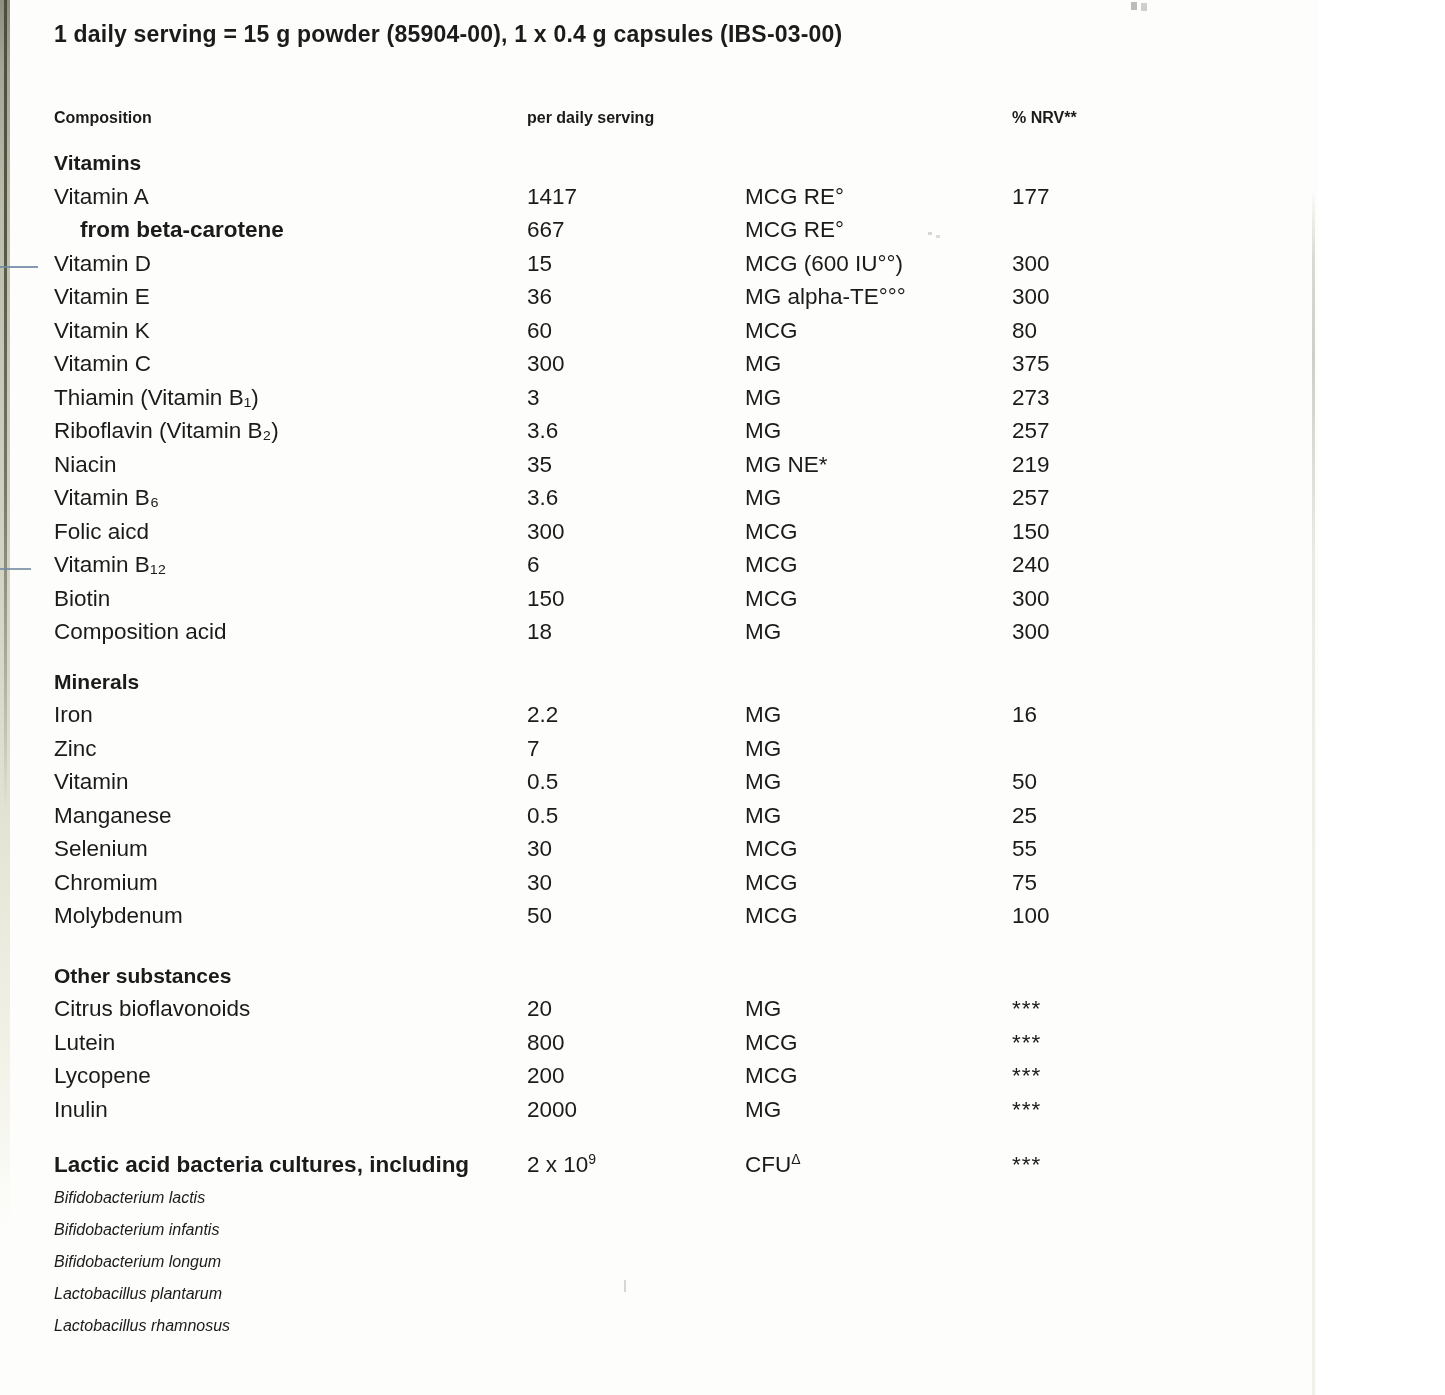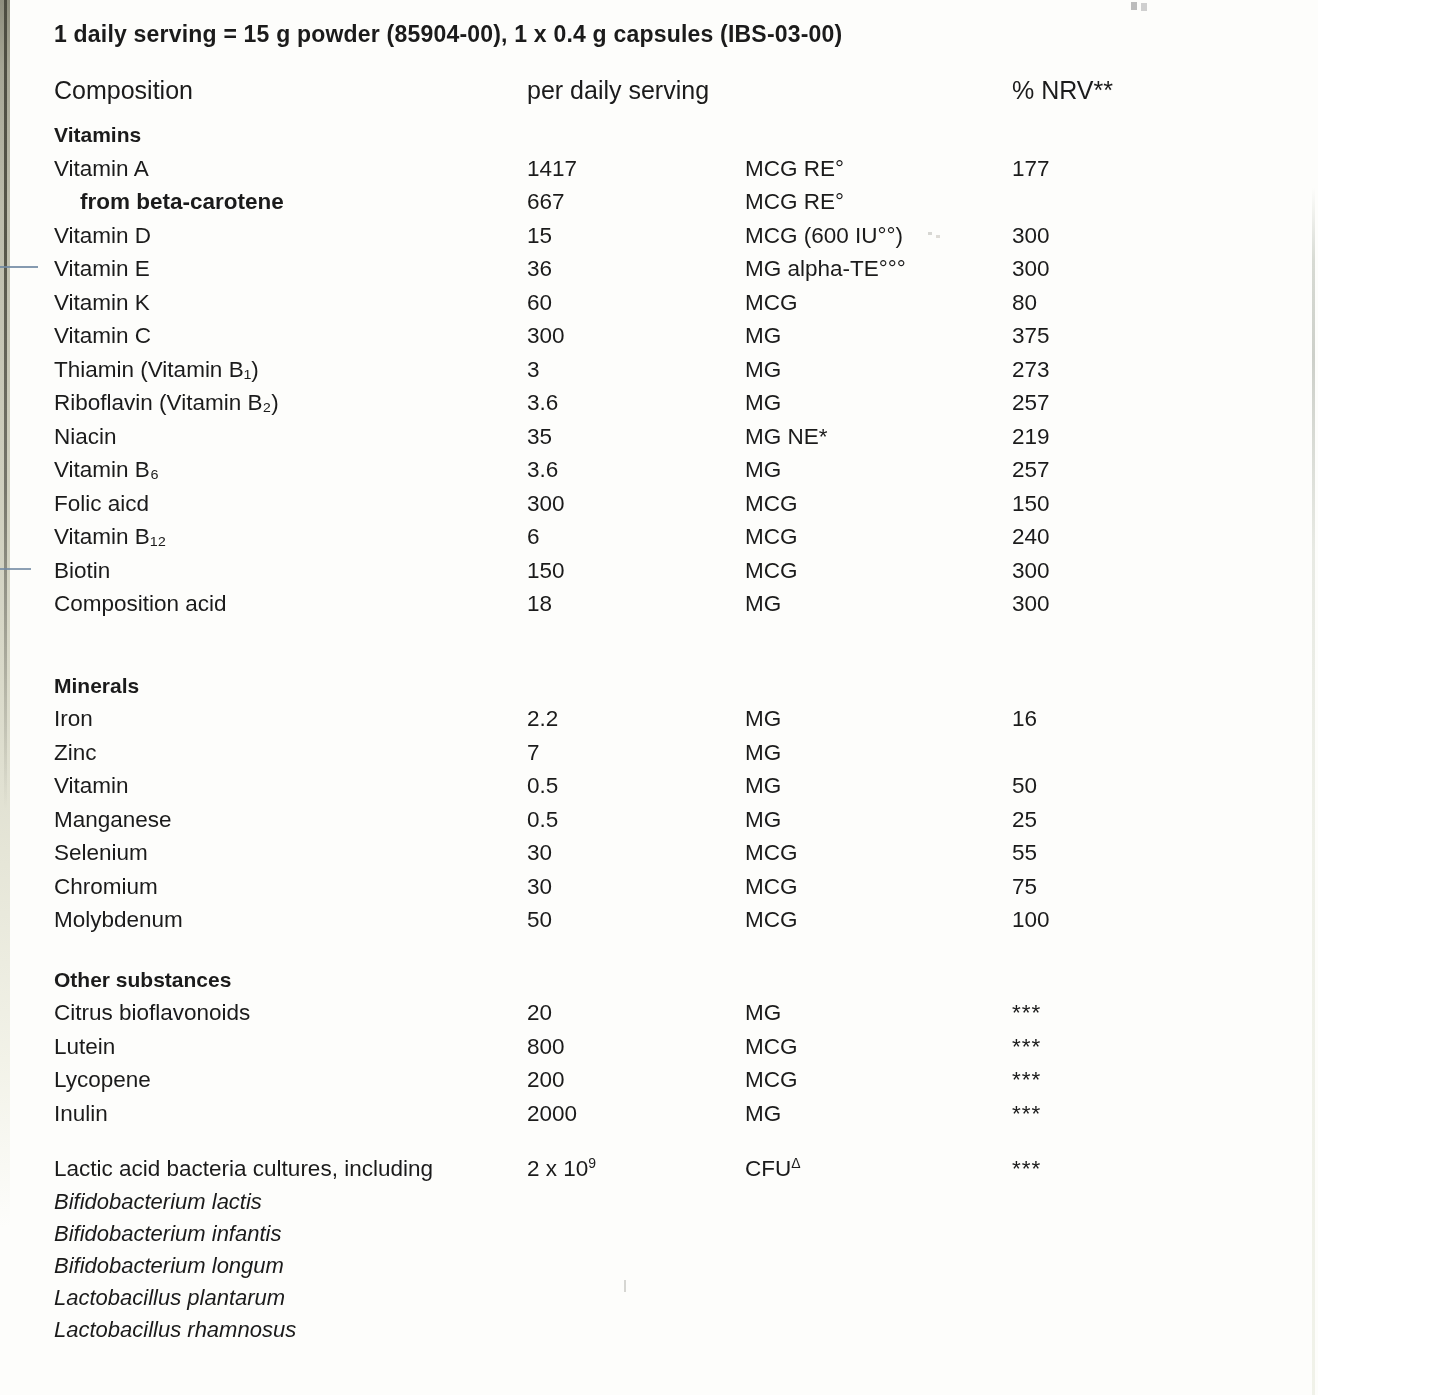--- a/index.html
+++ b/index.html
@@ -38,33 +38,33 @@
 
   
   .content { position:absolute; left:54px; top:20px; width:1360px; }
   .doc-header { font-size:23px; font-weight:700; line-height:28px; letter-spacing:.2px; }
 
   .grid-row, .col-headers {
     display:grid;
     grid-template-columns:473px 218px 267px 1fr;
     align-items:baseline;
   }
-  .col-headers { margin-top:28px; font-size:25px; font-weight:400; line-height:28px; }
+  .col-headers { margin-top:56px; font-size:16px; font-weight:700; line-height:28px; }
 
   .grid-row { font-size:22.5px; line-height:33.5px; min-height:33.5px; }
   .section-title { font-size:21px; font-weight:700; line-height:33.5px; }
 
   .sec-vitamins { margin-top:14px; }
-  .sec-minerals { margin-top:48px; }
+  .sec-minerals { margin-top:16px; }
   .sec-other    { margin-top:26px; }
   .sec-bacteria { margin-top:22px; }
 
   .cell-name.indent { padding-left:26px;font-weight:bold; }
-  .bold { font-weight:400; }
-  .species-line { font-size:22px; font-style:italic; line-height:32px; }
+  .bold { font-weight:700; }
+  .species-line { font-size:16px; font-style:italic; line-height:32px; }
   sup.small-sup { font-size:14px; vertical-align:super; line-height:0; }
   .stars { letter-spacing:1px; }
 </style>
 </head>
 <body>
 
 <div class="page">
 
   <div class="edge-strip"></div>
   <div class="edge-line"></div>

